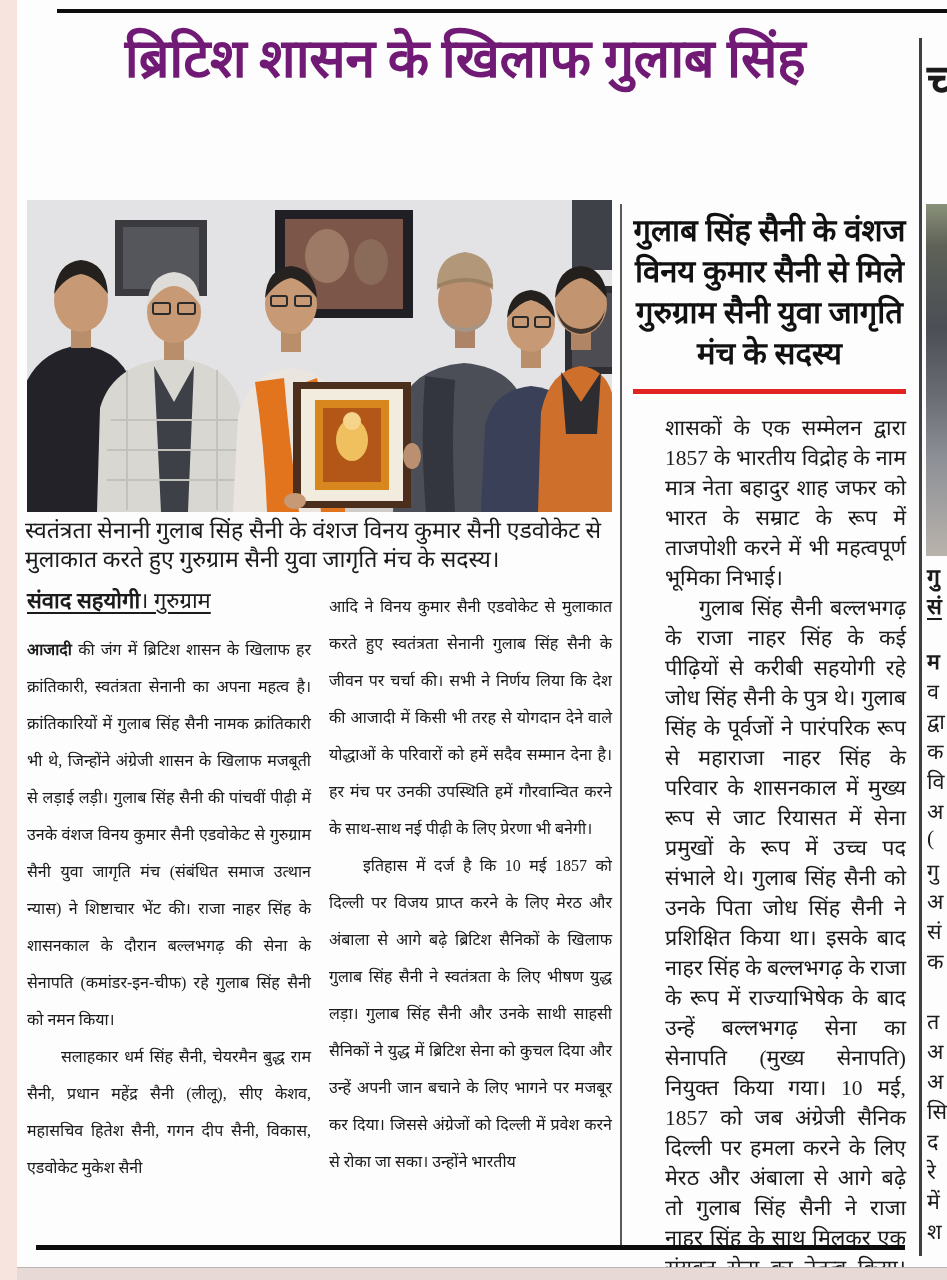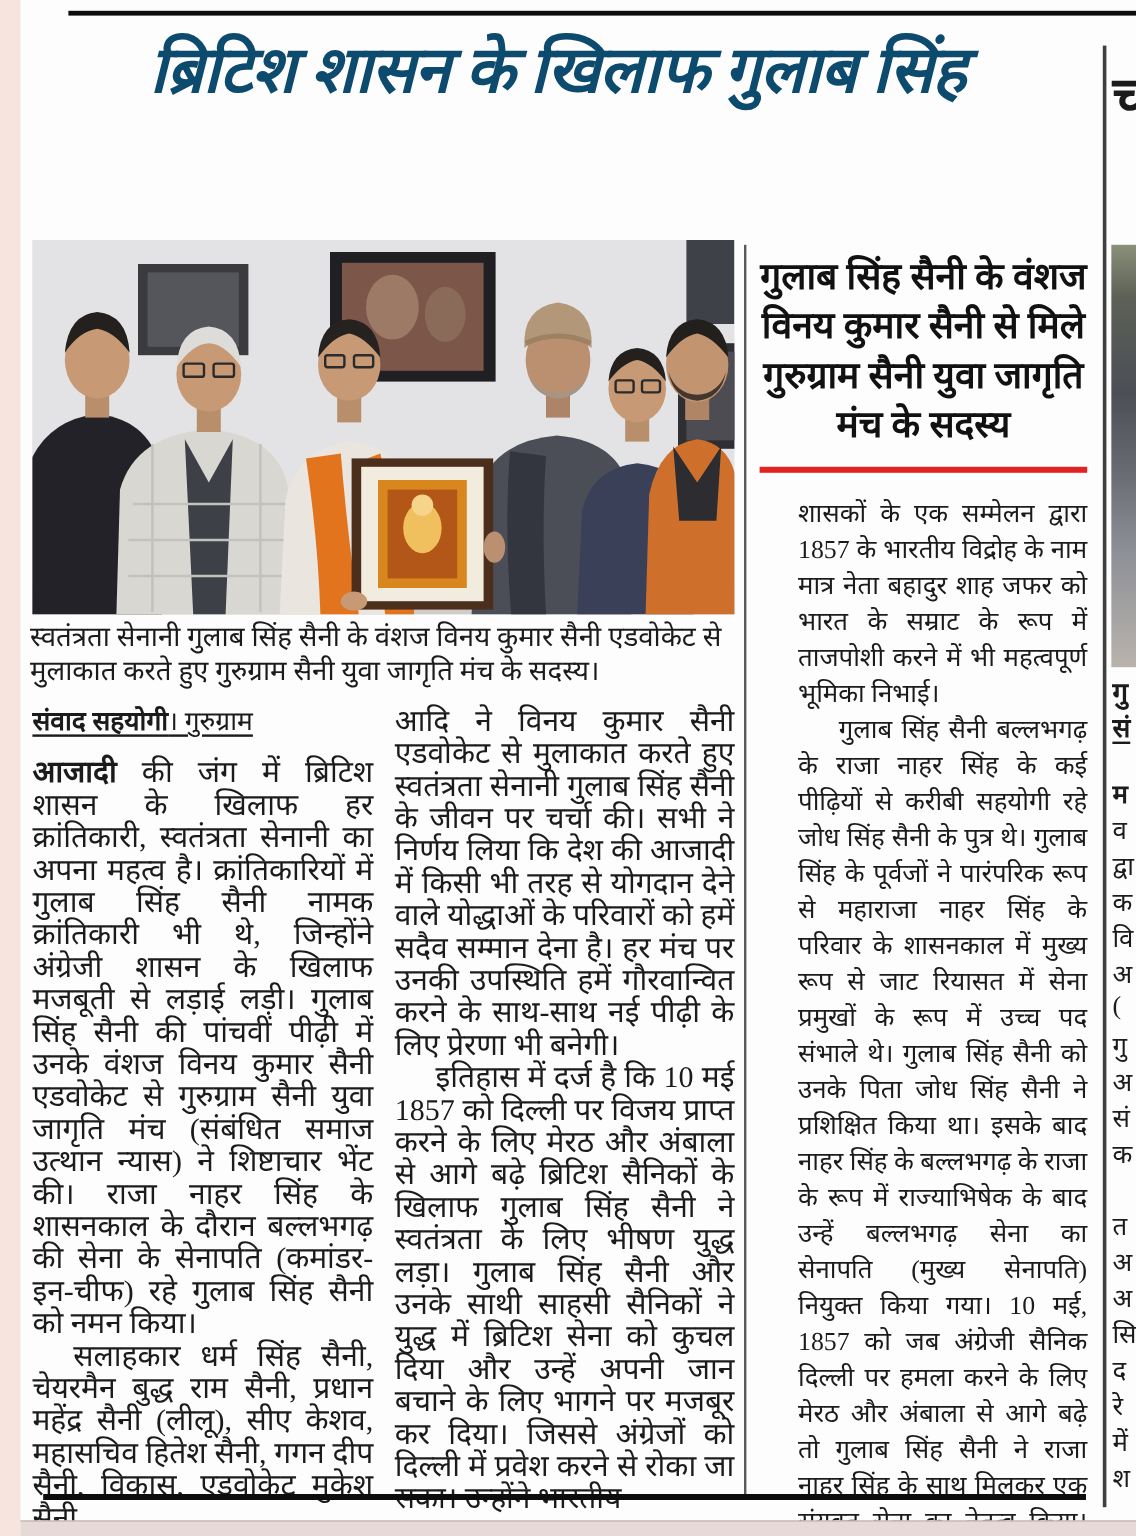--- a/index.html
+++ b/index.html
@@ -11,39 +11,38 @@
   .abs { position:absolute; }
   .left-strip { left:0; top:0; width:17px; height:1280px; background:#f8e4de; }
   .top-rule { left:57px; top:9px; width:890px; height:4px; background:#0d0d0d; }
   .divider-right { left:919px; top:38px; width:3px; height:1218px; background:#3f3f3f; }
   .divider-mid { left:620px; top:204px; width:2px; height:1042px; background:#5a5a5a; }
   .bottom-rule { left:36px; top:1245px; width:869px; height:5px; background:#0d0d0d; }
   .bottom-band { left:17px; top:1267px; width:930px; height:13px; background:#e7d9d5; border-top:1px solid #bab3b1; }
 
   .headline {
     left:25px; top:22px; width:880px; margin:0;
-    font-size:54px; line-height:74px; font-weight:700; text-align:center; color:#0c4a6e;
+    font-size:54px; line-height:74px; font-weight:700; text-align:center; color:#701a75;
     letter-spacing:-0.5px;
-    font-style:italic;
   }
 
   .photo-box { left:27px; top:200px; width:585px; height:312px; background:#e3e3e5; }
   .photo-box svg { display:block; }
 
   .caption { left:25px; top:516px; width:588px; font-weight:400; font-size:23px; line-height:29px; }
 
   .col { text-align:justify; }
   .col1 { left:27px;  top:584px; width:284px; }
   .col2 { left:329px; top:588px; width:283px; }
   .col3 { left:633px; top:210px; width:273px; }
 
   .byline { font-size:22px; margin-bottom:17px; text-decoration:underline; text-underline-offset:4px; }
   .byline-bold { font-weight:700; }
 
-  .para { margin:0; font-size:25px; line-height:27px; }
+  .para { margin:0; font-size:16px; line-height:37px; }
   .col3 .para { font-size:21.5px; line-height:30px;margin-left:32px; }
   .indent { text-indent:34px; }
   .lead-word { font-weight:700; }
 
   .subhead { margin:0; font-size:31px; line-height:41px; font-weight:700; text-align:center; color:#111; }
   .red-bar { height:5px; background:#e32222; margin-top:15px; margin-bottom:19px; }
 
   
   .col4 { left:926px; top:0; width:21px; height:1280px; overflow:hidden; }
   .c4-headline { position:absolute; top:48px; left:1px; font-size:46px; font-weight:700; white-space:nowrap; }

